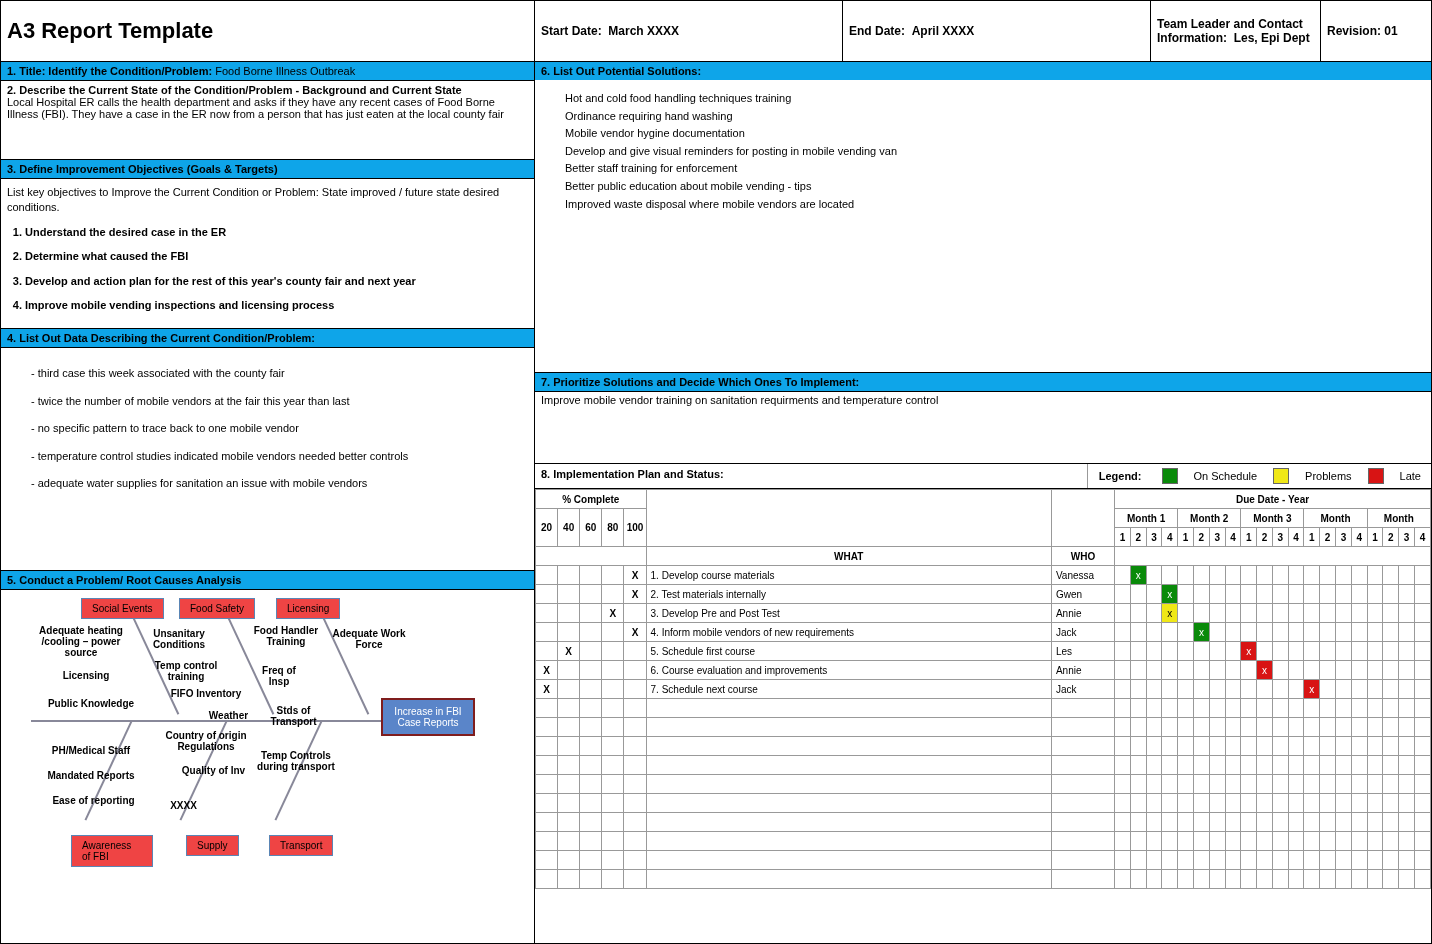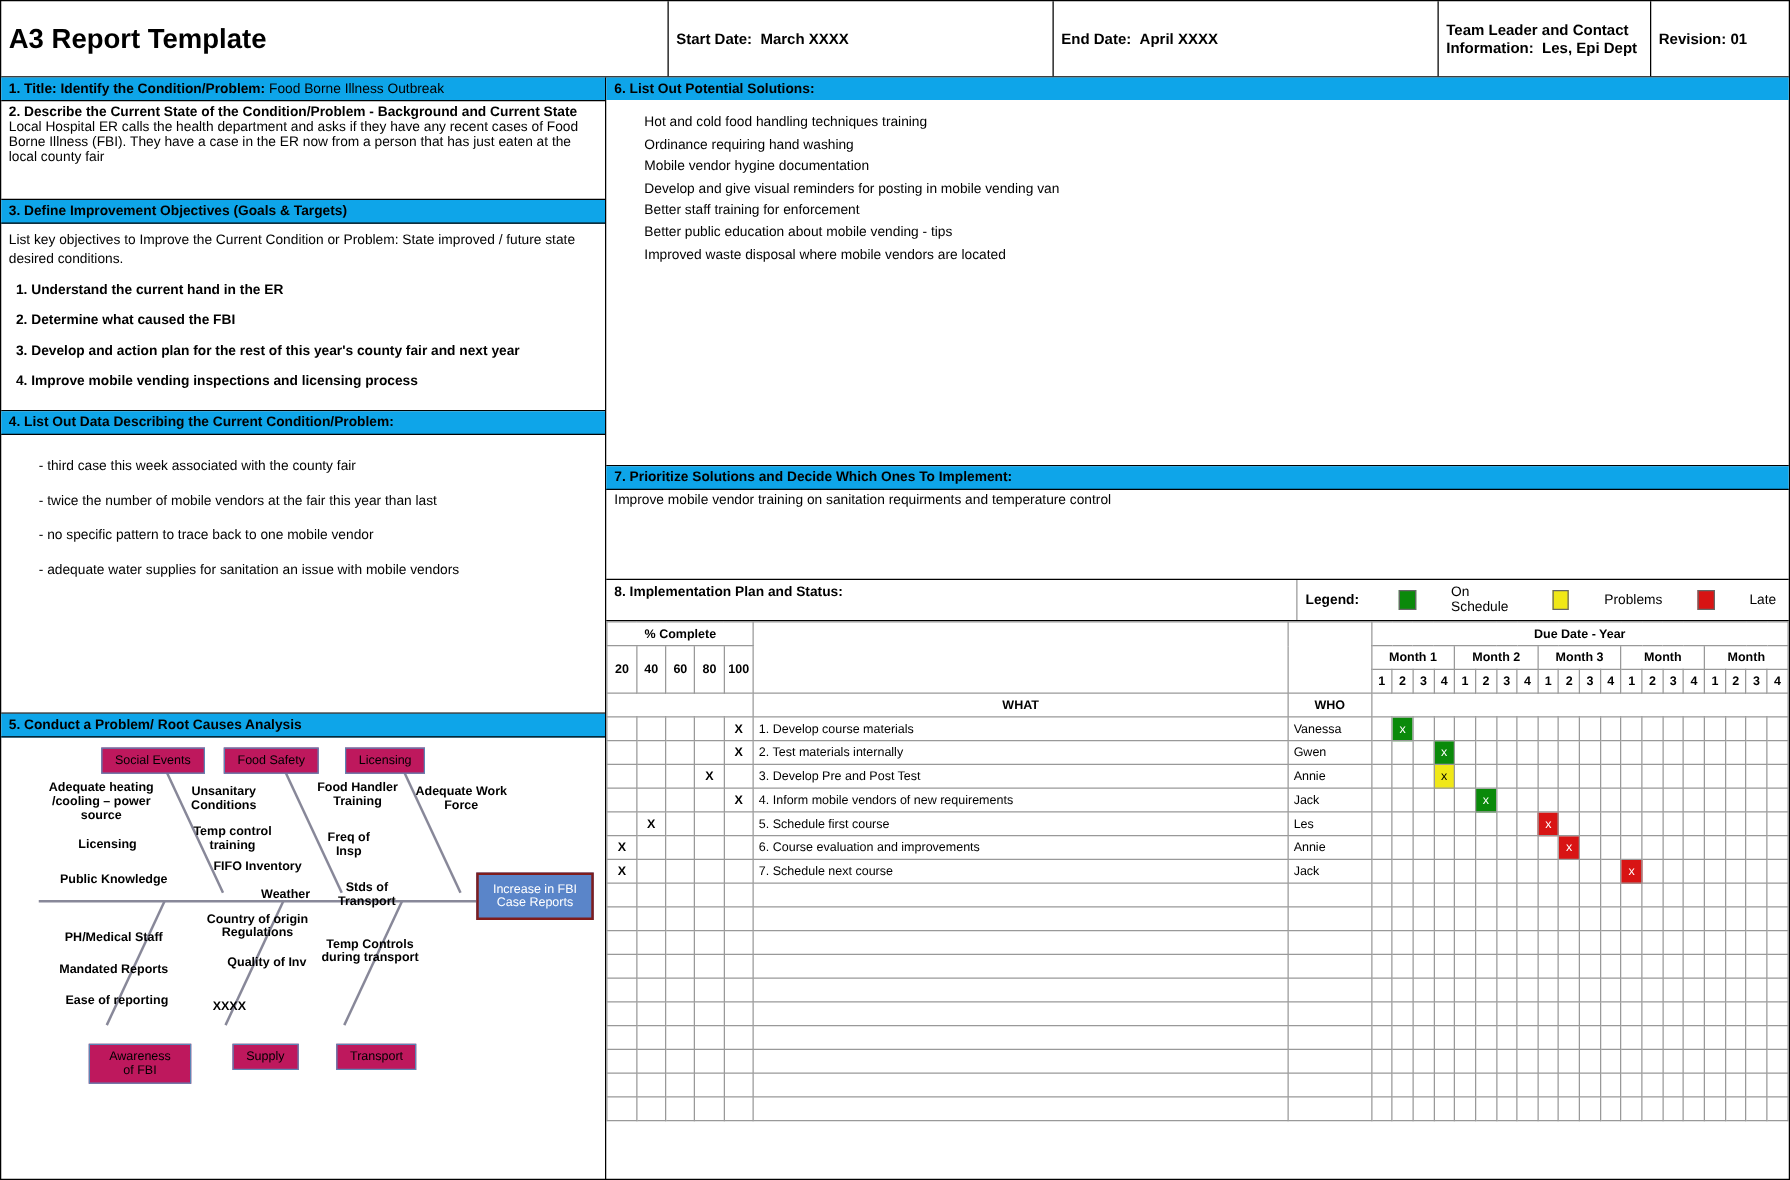--- a/index.html
+++ b/index.html
@@ -19,28 +19,28 @@
 .sec-body{padding:6px 6px;line-height:1.4}
 .sec-box{border-bottom:1px solid #000}
 ol.obj{margin:4px 0 4px 18px;padding:0}
 ol.obj li{margin:9px 0;font-weight:bold}
 .data-list{margin:12px 0 0 24px}
 .data-list div{margin:12px 0}
 .sol-list{margin:4px 0 0 24px;line-height:1.6}
 
 
 .fishbone{position:relative;height:280px;padding:4px}
-.fb-cat{position:absolute;background:#be185d;border:1px solid #5a85b5;padding:4px 10px;font-size:10px;color:#000;text-align:center}
+.fb-cat{position:absolute;background:#ef4444;border:1px solid #5a85b5;padding:4px 10px;font-size:10px;color:#000;}
 .fb-out{position:absolute;background:#5a85c9;border:2px solid #7f1d1d;color:#fff;padding:6px 10px;font-size:10px;text-align:center;width:70px}
 .fb-label{position:absolute;font-size:10px;font-weight:bold;text-align:center;line-height:1.1}
 .fb-spine{position:absolute;height:2px;background:#889}
 .fb-diag{position:absolute;width:2px;background:#889;transform-origin:top left}
 .impl-header{display:flex;border-bottom:1px solid #000}
 .impl-header .t{padding:4px 6px;font-weight:bold;flex:0 0 540px}
-.legend{display:flex;align-items:center;gap:24px;padding:4px 6px;flex:1;justify-content:flex-end;border-left:1px solid #999}
+.legend{display:flex;align-items:center;gap:12px;padding:4px 6px;flex:1;justify-content:flex-end;border-left:1px solid #999}
 .legend .lbl{font-weight:bold;margin-right:8px}
 .swatch{width:14px;height:14px;border:1px solid #666;display:inline-block}
 .sw-g{background:#0a8a0a}.sw-y{background:#f0e817}.sw-r{background:#d81414}
 .legend span{margin-right:4px}
 table.plan{border-collapse:collapse;width:100%;font-size:10px}
 table.plan th,table.plan td{border:1px solid #999;padding:0;height:18px;text-align:center}
 table.plan td.left{text-align:left;padding-left:4px}
 table.plan td.who{text-align:left;padding-left:4px}
 table.plan .xw{width:20px}
 table.plan .mw{width:14px}
@@ -90,35 +90,36 @@
           <b>2. Describe the Current State of the Condition/Problem - Background and Current State</b><br>
           <span>Local Hospital ER calls the health department and asks if they have any recent cases of Food Borne Illness (FBI). They have a case in the ER now from a person that has just eaten at the local county fair</span>
         </div>
       </div>
 
       <div class="sec-box">
         <div class="sec-header">3. Define Improvement Objectives (Goals &amp; Targets)</div>
         <div class="sec-body">
           <span>List key objectives to Improve the Current Condition or Problem: State improved / future state desired conditions.</span>
           <ol class="obj">
-            <li>Understand the current hand in the ER</li>
+            <li>Understand the desired case in the ER</li>
             <li>Determine what caused the FBI</li>
             <li>Develop and action plan for the rest of this year's county fair and next year</li>
             <li>Improve mobile vending inspections and licensing process</li>
           </ol>
         </div>
       </div>
 
       <div class="sec-box">
         <div class="sec-header">4. List Out Data Describing the Current Condition/Problem:</div>
         <div class="sec-body" style="height:210px">
           <div class="data-list">
             <div>- third case this week associated with the county fair</div>
             <div>- twice the number of mobile vendors at the fair this year than last</div>
             <div>- no specific pattern to trace back to one mobile vendor</div>
+            <div>- temperature control studies indicated mobile vendors needed better controls</div>
             <div>- adequate water supplies for sanitation an issue with mobile vendors</div>
           </div>
         </div>
       </div>
 
       <div>
         <div class="sec-header">5. Conduct a Problem/ Root Causes Analysis</div>
         <div class="fishbone">
 
           <div class="fb-spine" style="left:30px;top:130px;width:350px"></div>

